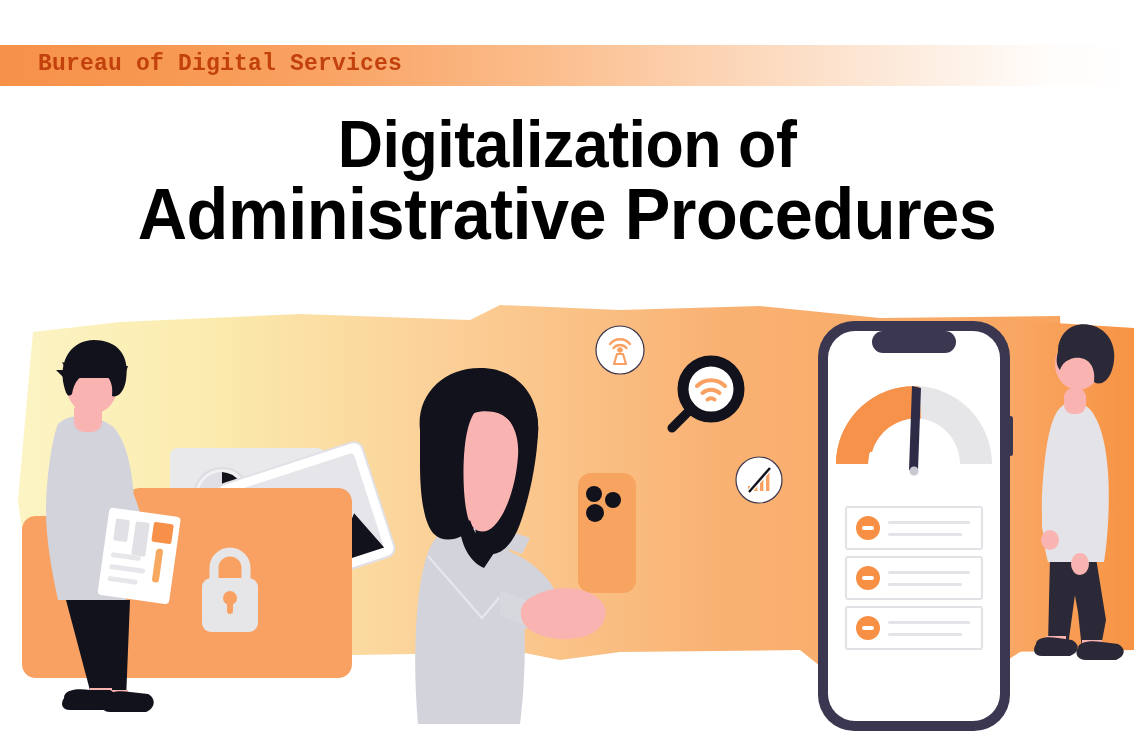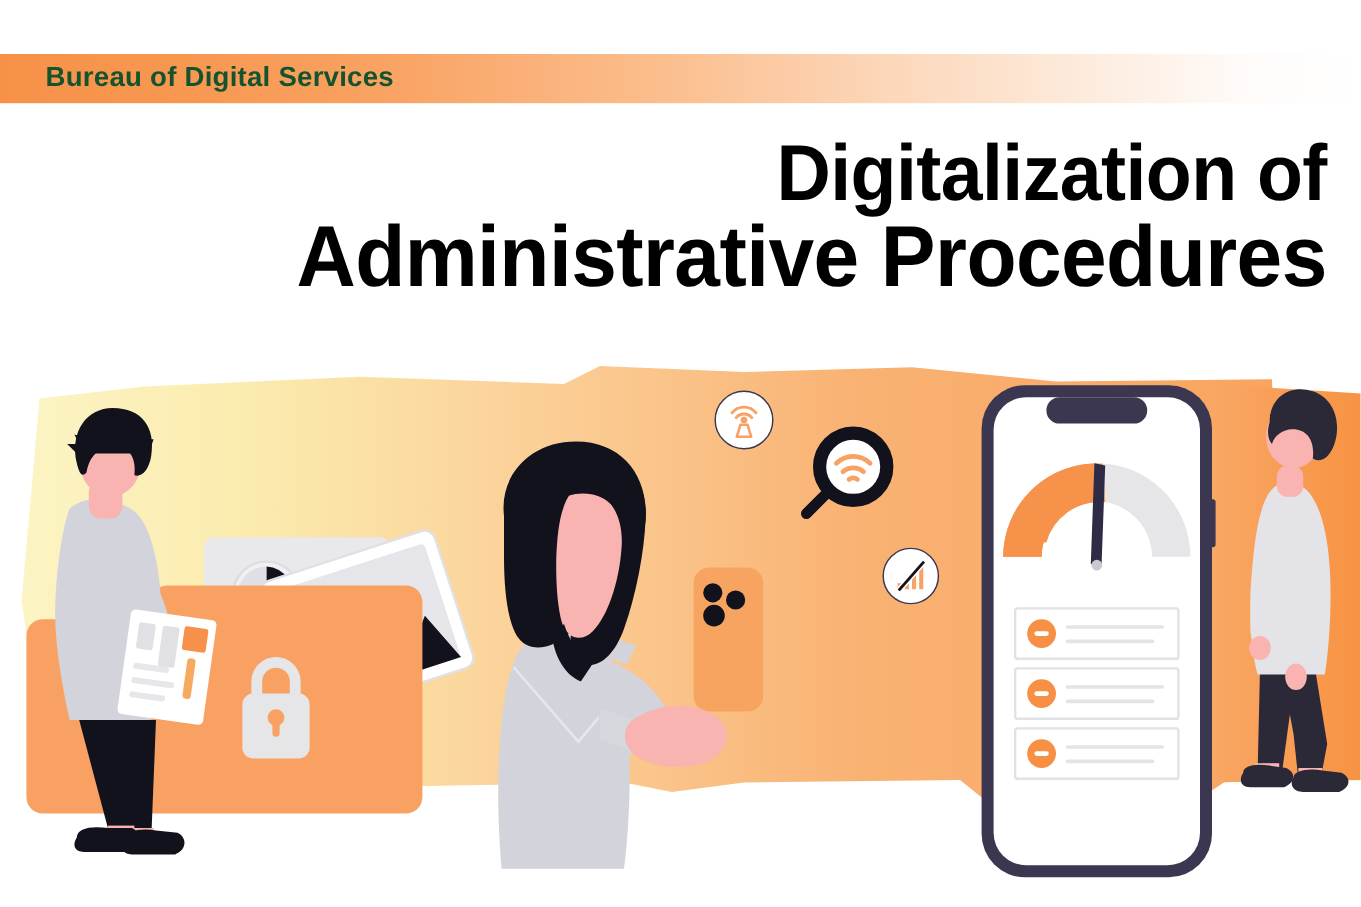--- a/index.html
+++ b/index.html
@@ -42,33 +42,33 @@
         #fdeee2 82%,
         #fffcfa 92%,
         #ffffff 100%);
   }
   #banner-title {
     position: absolute;
     left: 38px;
     top: 51px;
     font-size: 23px;
     font-weight: bold;
-    color: #14532d;
+    color: #c2410c;
     letter-spacing: 0.2px;
-    font-family: Liberation Sans, sans-serif;
+    font-family: Liberation Mono, monospace;
     white-space: nowrap;
   }
 
   
   #headline {
     position: absolute;
     left: 0;
     top: 112px;
     width: 1134px;
-    text-align: right;
+    text-align: center;
     color: #000000;
     font-family: "Liberation Sans", sans-serif;
     font-weight: bold;
     line-height: 0.98;
     letter-spacing: -0.5px;
   }
   .headline-line {
     display: block;
     white-space: nowrap;
   }

